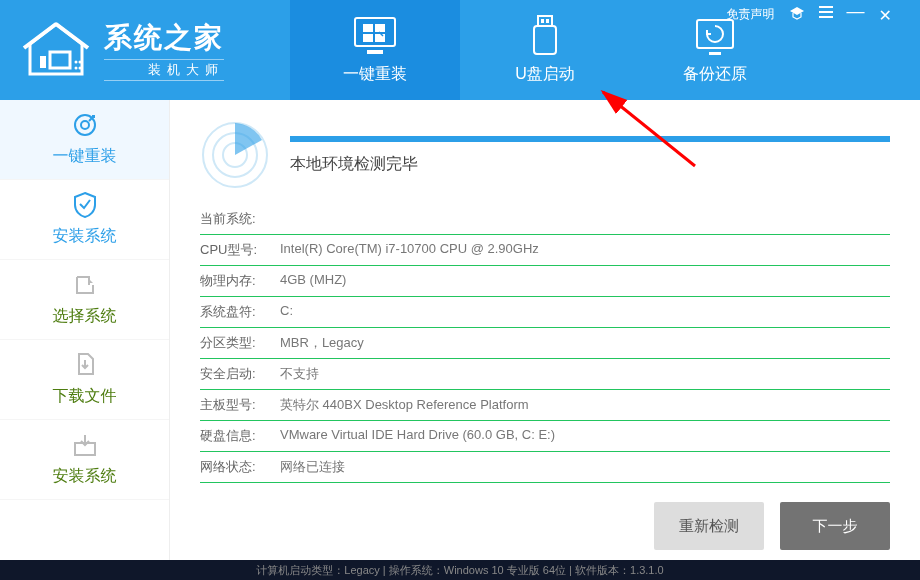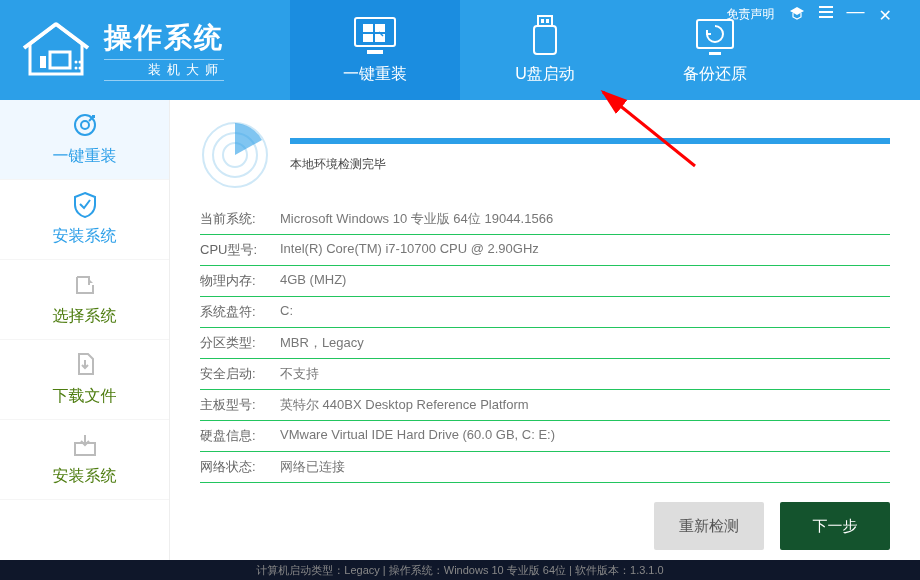--- a/index.html
+++ b/index.html
@@ -24,31 +24,31 @@
 .side-item { height: 80px; display: flex; flex-direction: column; align-items: center; justify-content: center; color: #4d7c0f; gap: 8px; cursor: pointer; border-bottom: 1px solid #f5f5f5; }
 .side-item.active { background: #f0f8ff; color: #2c9fe8; }
 .side-item.current { color: #2c9fe8; }
 .side-icon { width: 28px; height: 26px; display: flex; align-items: center; justify-content: center; }
 
 .main { flex: 1; padding: 20px 30px 10px 30px; display: flex; flex-direction: column; position: relative; }
 .scan-header { display: flex; align-items: center; gap: 20px; margin-bottom: 14px; }
 .scan-circle { width: 70px; height: 70px; flex-shrink: 0; }
 .scan-right { flex: 1; }
 .progress-bar { height: 6px; background: #2c9fe8; width: 100%; }
-.scan-title { margin-top: 12px; color: #444; font-size: 12px; }
+.scan-title { margin-top: 12px; color: #444; font-size: 16px; }
 
 .info-table { flex: 1; }
 .info-row { display: flex; padding: 6px 0; border-bottom: 1px solid #22c55e; font-size: 13px; color: #666; }
 .info-label { width: 80px; color: #666; text-align: left; }
 .info-value { flex: 1; color: #777; }
 
 .actions { display: flex; justify-content: flex-end; gap: 16px; margin-top: 12px; }
 .btn { width: 110px; height: 48px; border: none; font-size: 15px; cursor: pointer; border-radius: 2px; }
 .btn-gray { background: #ddd; color: #555; }
-.btn-blue { background: #14532d; color: white; }
+.btn-blue { background: #737373; color: white; }
 
 .footer { height: 20px; background: #0f172a; color: #888; font-size: 11px; text-align: center; line-height: 20px; }
 
 .arrow { position: absolute; top: 86px; left: 595px; pointer-events: none; z-index: 10; }
 </style>
 </head>
 <body>
 
 <div class="header">
   <div class="logo-area">
@@ -56,21 +56,21 @@
       <path d="M36 4 L10 24 L10 54 L62 54 L62 24 Z" fill="none" stroke="white" stroke-width="3"></path>
       <path d="M36 4 L4 28 M36 4 L68 28" stroke="white" stroke-width="4" fill="none"></path>
       <rect x="30" y="32" width="20" height="16" fill="none" stroke="white" stroke-width="3"></rect>
       <rect x="20" y="36" width="6" height="12" fill="white"></rect>
       <circle cx="56" cy="42" r="1.5" fill="white"></circle>
         <circle cx="60" cy="42" r="1.5" fill="white"></circle>
       <circle cx="56" cy="48" r="1.5" fill="white"></circle>
         <circle cx="60" cy="48" r="1.5" fill="white"></circle>
     </svg>
     <div class="logo-text">
-      <div class="logo-title">操作系统</div>
+      <div class="logo-title">系统之家</div>
       <div class="logo-sub">装机大师</div>
     </div>
   </div>
   <div class="top-tabs">
     <div class="top-tab active">
       <div class="top-tab-icon">
         <svg width="44" height="40" viewBox="0 0 44 40">
             <rect x="2" y="2" width="40" height="28" rx="2" fill="none" stroke="white" stroke-width="2"></rect>
             <rect x="14" y="34" width="16" height="4" fill="white"></rect>
             <rect x="10" y="8" width="10" height="8" fill="white"></rect>
@@ -190,21 +190,20 @@
       </svg>
       <div class="scan-right">
         <div class="progress-bar"></div>
         <div class="scan-title">本地环境检测完毕</div>
       </div>
     </div>
 
     <div class="info-table">
       <div class="info-row">
           <div class="info-label">当前系统:</div>
-          <div class="info-value">Microsoft Windows 10 专业版 64位 19044.1566</div>
         </div>
       <div class="info-row">
           <div class="info-label">CPU型号:</div>
           <div class="info-value">Intel(R) Core(TM) i7-10700 CPU @ 2.90GHz</div>
         </div>
       <div class="info-row">
           <div class="info-label">物理内存:</div>
           <div class="info-value">4GB (MHZ)</div>
         </div>
       <div class="info-row">

